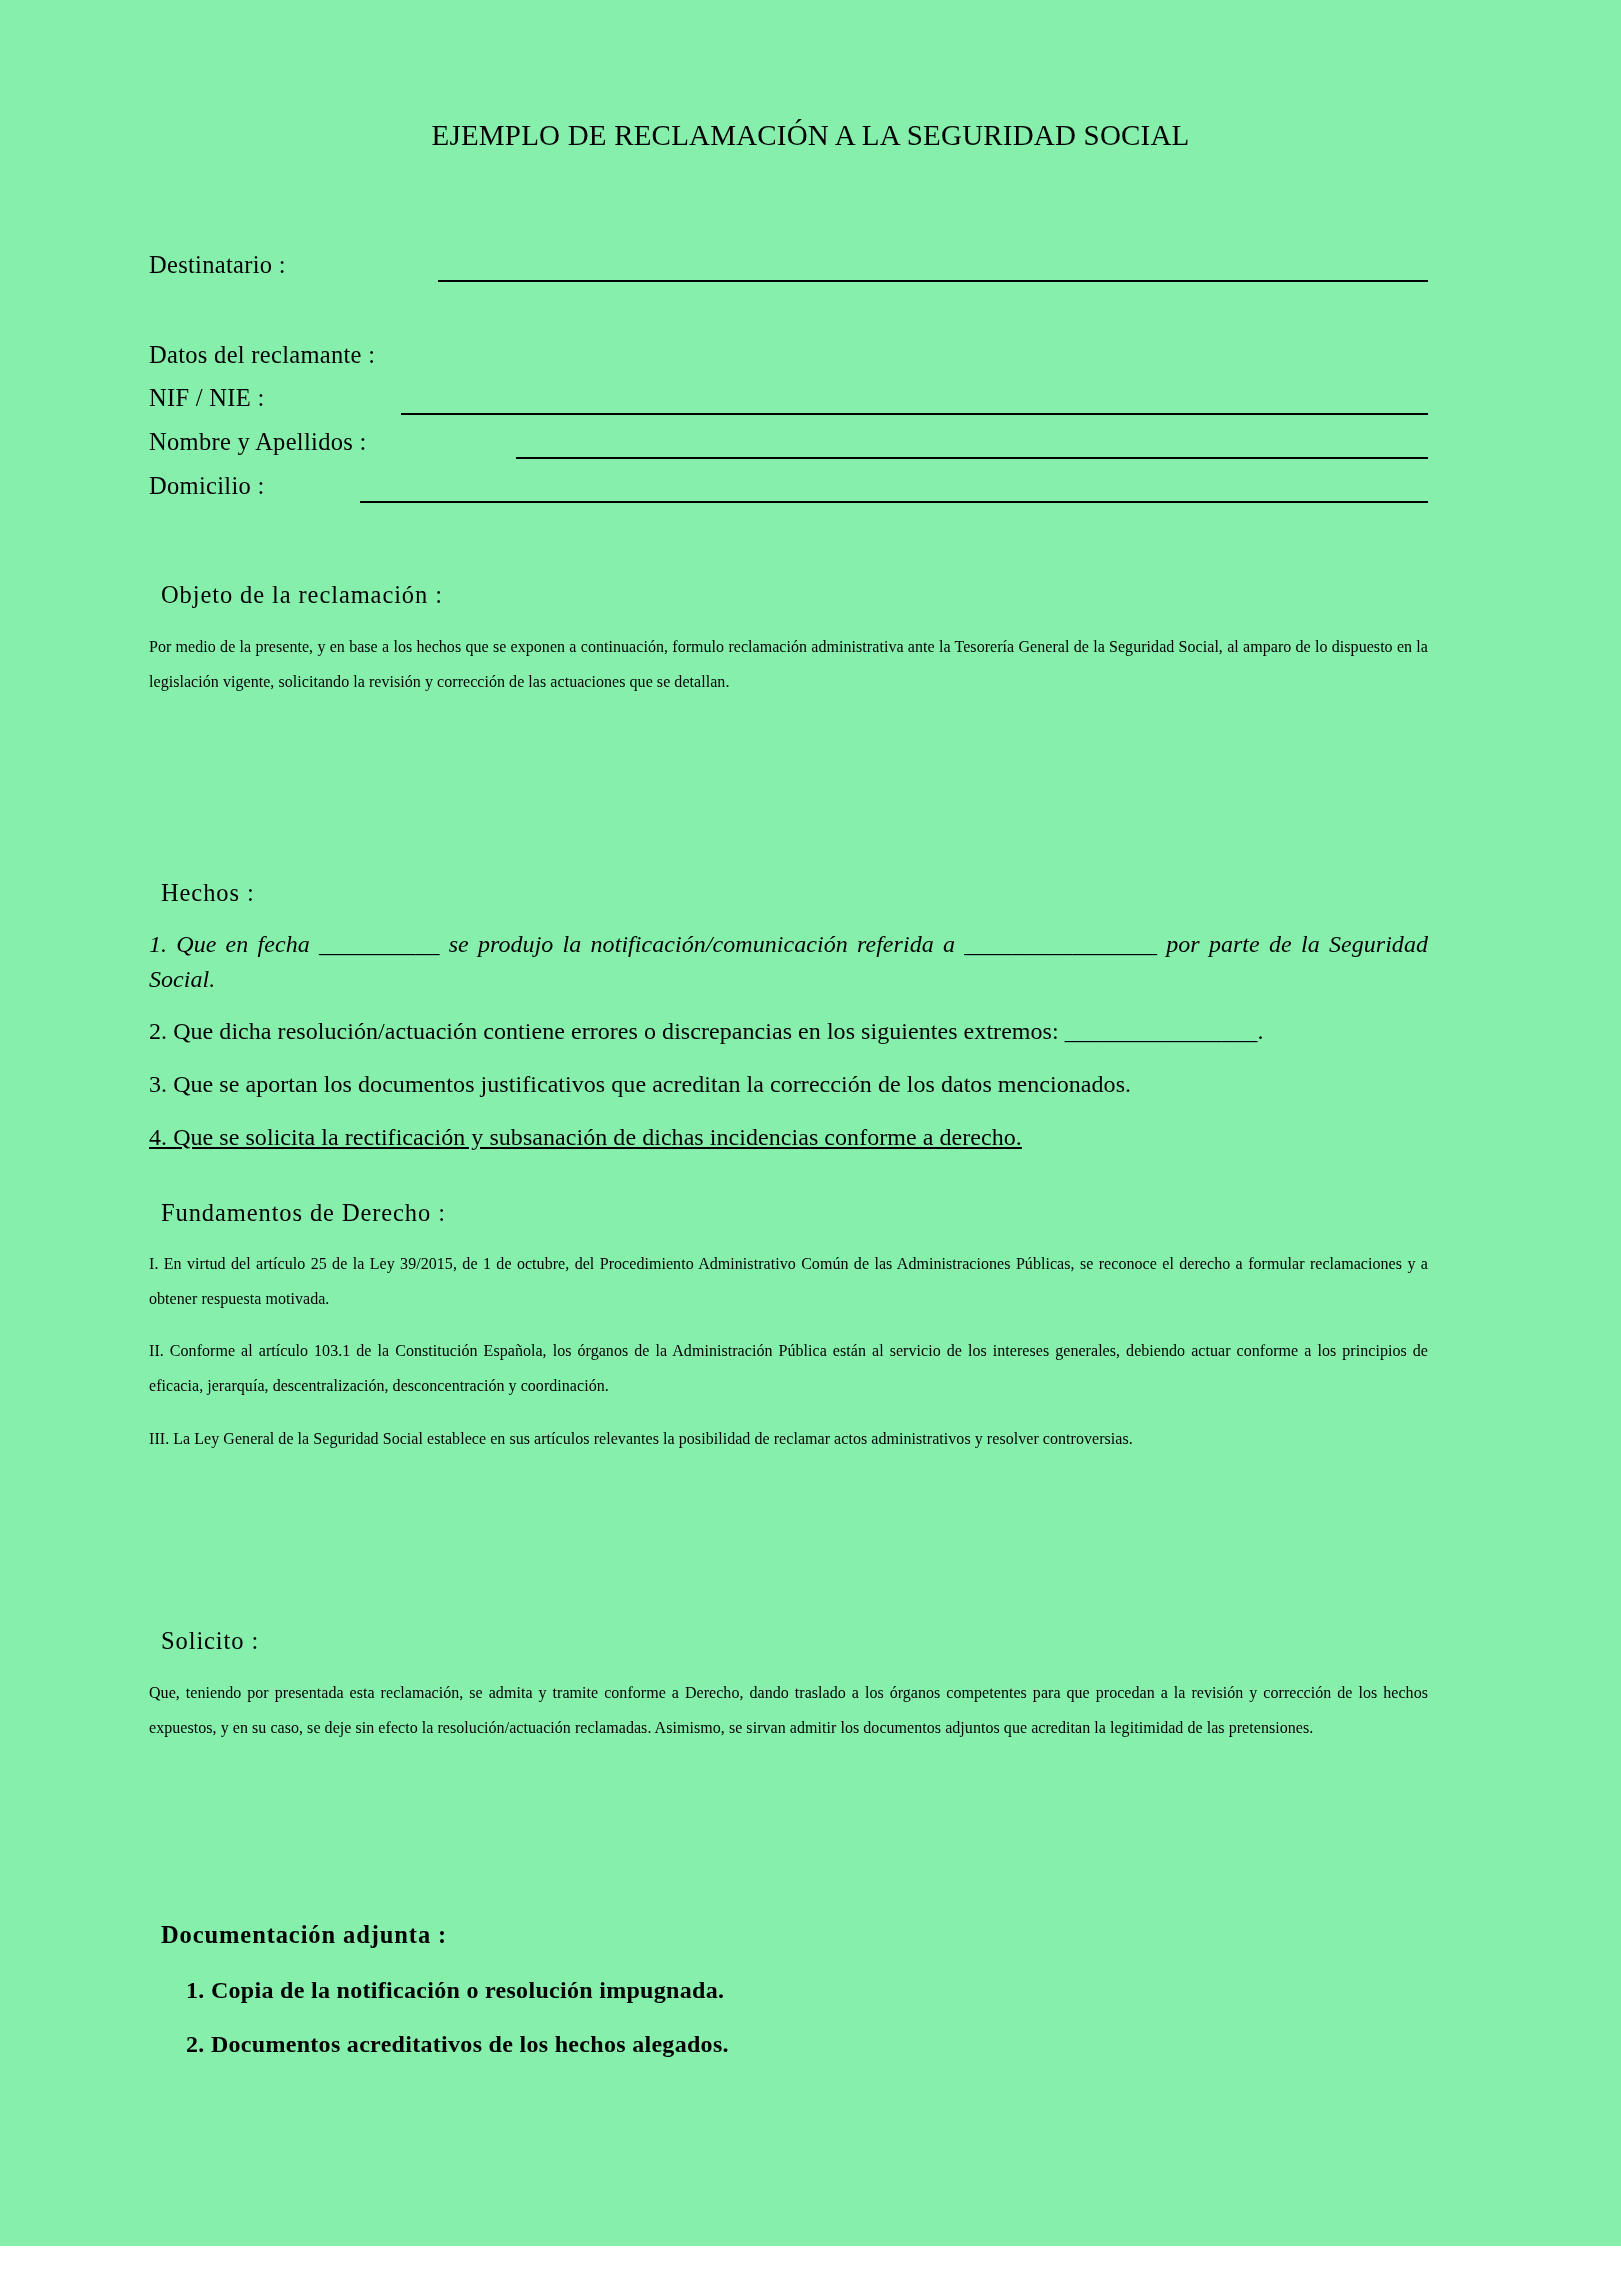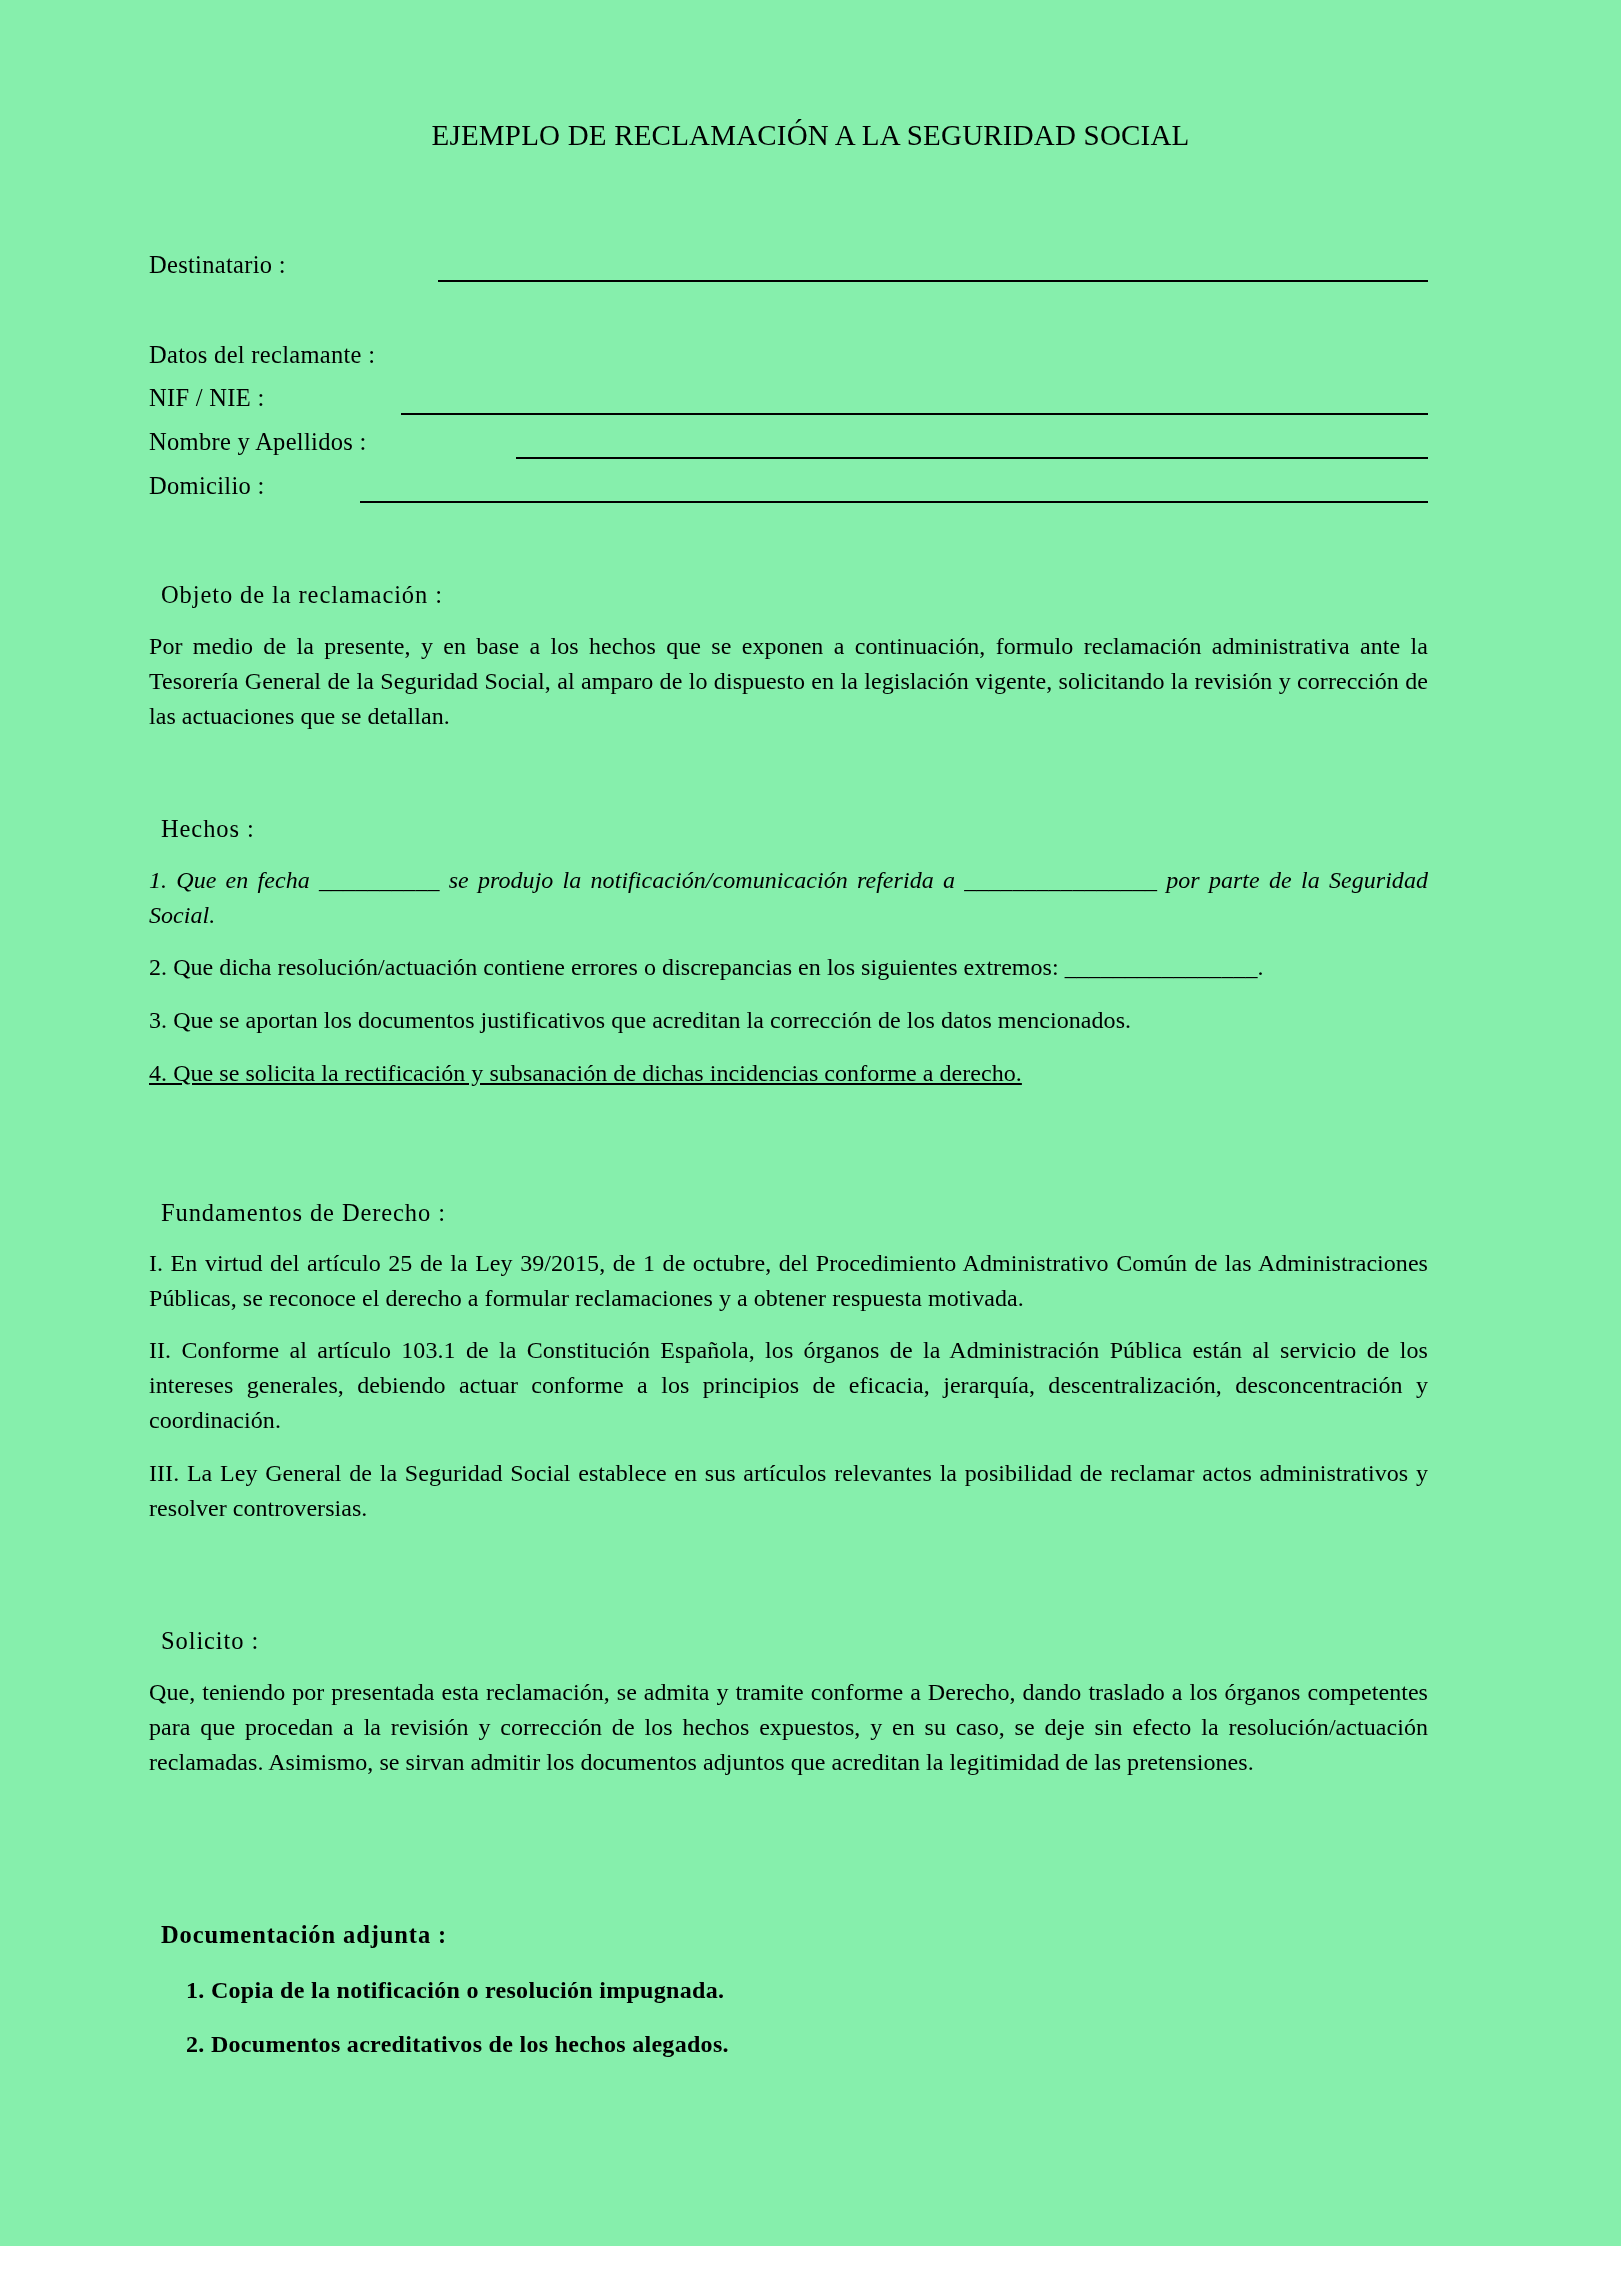--- a/index.html
+++ b/index.html
@@ -71,21 +71,21 @@
 
   .section-heading {
     font-size: 24.5px;
     line-height: 33px;
     letter-spacing: 0.9px;
     margin: 12px;
     white-space: nowrap;
   }
 
   .body-par {
-    font-size: 24px;
+    font-size: 16px;
     line-height: 35px;
     text-align: justify;
     text-justify: inter-word;
     margin: 0;
     letter-spacing: 0.05px;
   }
 
   .num-item {
     font-size: 24px;
     line-height: 35px;
@@ -135,21 +135,21 @@
       <span class="field-label">Domicilio :</span>
       <span class="field-rule" style="top:30px; width:1068px;"></span>
     </div>
   </div>
 
   <div class="content" style="top:566px;">
     <p class="section-heading">Objeto de la reclamación :</p>
     <p class="body-par" style="margin-top:17.6px;">Por medio de la presente, y en base a los hechos que se exponen a continuación, formulo reclamación administrativa ante la Tesorería General de la Seguridad Social, al amparo de lo dispuesto en la legislación vigente, solicitando la revisión y corrección de las actuaciones que se detallan.</p>
   </div>
 
-  <div class="content" style="top:800px;">
+  <div class="content" style="top:864px;">
     <p class="section-heading">Hechos :</p>
     <p class="num-item" style="margin-top:17.6px;font-style:italic;">1. Que en fecha __________ se produjo la notificación/comunicación referida a ________________ por parte de la Seguridad Social.</p>
     <p class="num-item" style="margin-top:17.6px;">2. Que dicha resolución/actuación contiene errores o discrepancias en los siguientes extremos: ________________.</p>
     <p class="num-item" style="margin-top:17.6px;">3. Que se aportan los documentos justificativos que acreditan la corrección de los datos mencionados.</p>
     <p class="num-item" style="margin-top:18px;text-decoration:underline;">4. Que se solicita la rectificación y subsanación de dichas incidencias conforme a derecho.</p>
   </div>
 
   <div class="content" style="top:1184px;">
     <p class="section-heading">Fundamentos de Derecho :</p>
     <p class="body-par" style="margin-top:16.7px;">I. En virtud del artículo 25 de la Ley 39/2015, de 1 de octubre, del Procedimiento Administrativo Común de las Administraciones Públicas, se reconoce el derecho a formular reclamaciones y a obtener respuesta motivada.</p>

